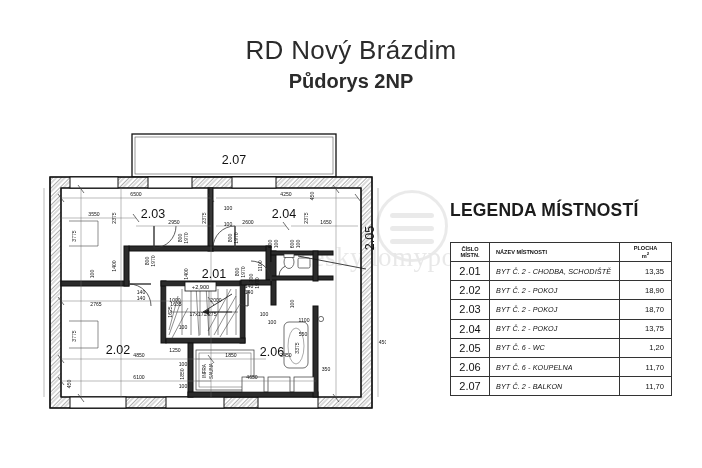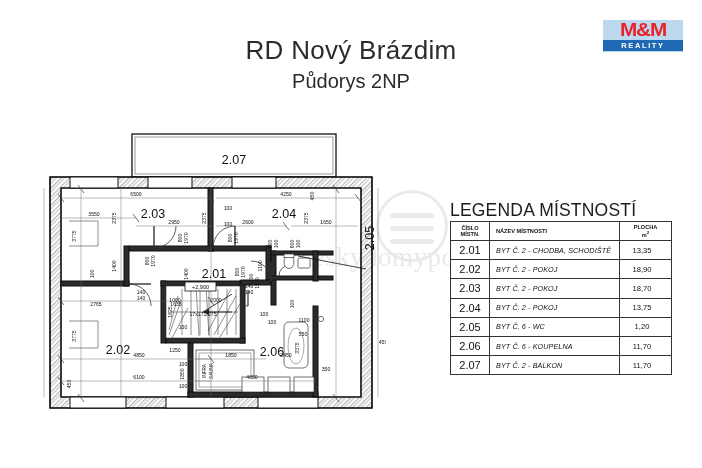--- a/index.html
+++ b/index.html
@@ -6,21 +6,21 @@
   body{
     width:702px;height:468px;background:#ffffff;
     font-family:"Liberation Sans", sans-serif;
     position:relative;overflow:hidden;color:#1a1a1a;
   }
   .page{position:absolute;inset:0;}
 
   
   #title-block{position:absolute;left:0;top:36px;width:702px;text-align:center;}
   #title-main{font-size:26px;font-weight:400;letter-spacing:.3px;color:#2b2b2b;line-height:1.15;}
-  #title-sub{font-size:20px;font-weight:400;color:#2b2b2b;margin-top:4px;line-height:1.15;}
+  #title-sub{font-size:20px;font-weight:700;color:#2b2b2b;margin-top:4px;line-height:1.15;}
 
   
   #logo{position:absolute;left:603px;top:20px;width:80px;height:32px;background:#bcd8ef;overflow:hidden;}
   #logo-mm{height:20px;display:flex;align-items:center;justify-content:center;
       font-size:18px;font-weight:bold;color:#e8232a;letter-spacing:-1px;font-family:"Liberation Sans",sans-serif;
       transform:scaleX(1.15);}
   #logo-bar{height:11px;background:#1f69b4;display:flex;align-items:center;justify-content:center;}
   #logo-reality{font-size:7.5px;font-weight:bold;color:#ffffff;letter-spacing:1.6px;}
 
   
@@ -34,54 +34,48 @@
      background:#8a8a8a;border-radius:3px;}
   #wm-logo::after{content:"";position:absolute;left:11px;top:33px;width:44px;height:5px;
      background:#8a8a8a;border-radius:3px;box-shadow:0 13px 0 0 #8a8a8a;}
 
   
   #plan{position:absolute;left:36px;top:126px;width:350px;height:290px;}
   #plan svg{display:block;}
 
   
   #legend{position:absolute;left:450px;top:200px;width:222px;}
-  #legend-title{font-size:17.5px;font-weight:400;color:#1c1c1c;margin-bottom:0;letter-spacing:.2px;}
+  #legend-title{font-size:17.5px;font-weight:700;color:#1c1c1c;margin-bottom:21px;letter-spacing:.2px;}
   table.legend-table{border-collapse:collapse;width:222px;font-size:7.1px;
      border:1.3px solid #111;background:#fff;}
   table.legend-table th,table.legend-table td{
      border:0.8px solid #333;padding:0;vertical-align:middle;}
   .c-num{width:38px;text-align:center;}
   .c-name{padding-left:6px !important;}
-  .c-area{width:44px;text-align:center;padding-right:7px !important;}
+  .c-area{width:44px;text-align:right;padding-right:7px !important;}
   thead th{font-size:5.6px;font-weight:bold;line-height:1.12;height:18px;color:#111;}
   thead .h-num{text-align:center;}
   thead .h-name{text-align:left;padding-left:6px !important;}
   thead .h-area{text-align:center;padding-right:0 !important;}
   tbody tr{height:19.2px;}
   tbody td.c-num{font-size:11px;color:#111;}
   tbody td.c-name{font-size:7.2px;letter-spacing:.1px;color:#111;white-space:nowrap;font-style:italic;}
   tbody td.c-area{font-size:7.6px;color:#111;}
   .sup{font-size:4.4px;vertical-align:super;}
 </style>
 </head>
 <body>
 
 <div class="page">
 
   <div id="title-block">
     <div id="title-main">RD Nový Brázdim</div>
     <div id="title-sub">Půdorys 2NP</div>
   </div>
 
-  <div id="logo">
-    <div id="logo-mm">M&amp;M</div>
-    <div id="logo-bar">
-      <span id="logo-reality">REALITY</span>
-    </div>
-  </div>
 
   <div id="watermark">
     <div id="wm-logo"></div>
     <div id="wm-text">ceskydomypozemky</div>
   </div>
 
   <div id="plan">
   <svg width="350" height="290" viewBox="0 0 350 290" xmlns="http://www.w3.org/2000/svg">
     <defs>
       <pattern id="hatch" width="6" height="6" patternTransform="rotate(45)" patternUnits="userSpaceOnUse">

